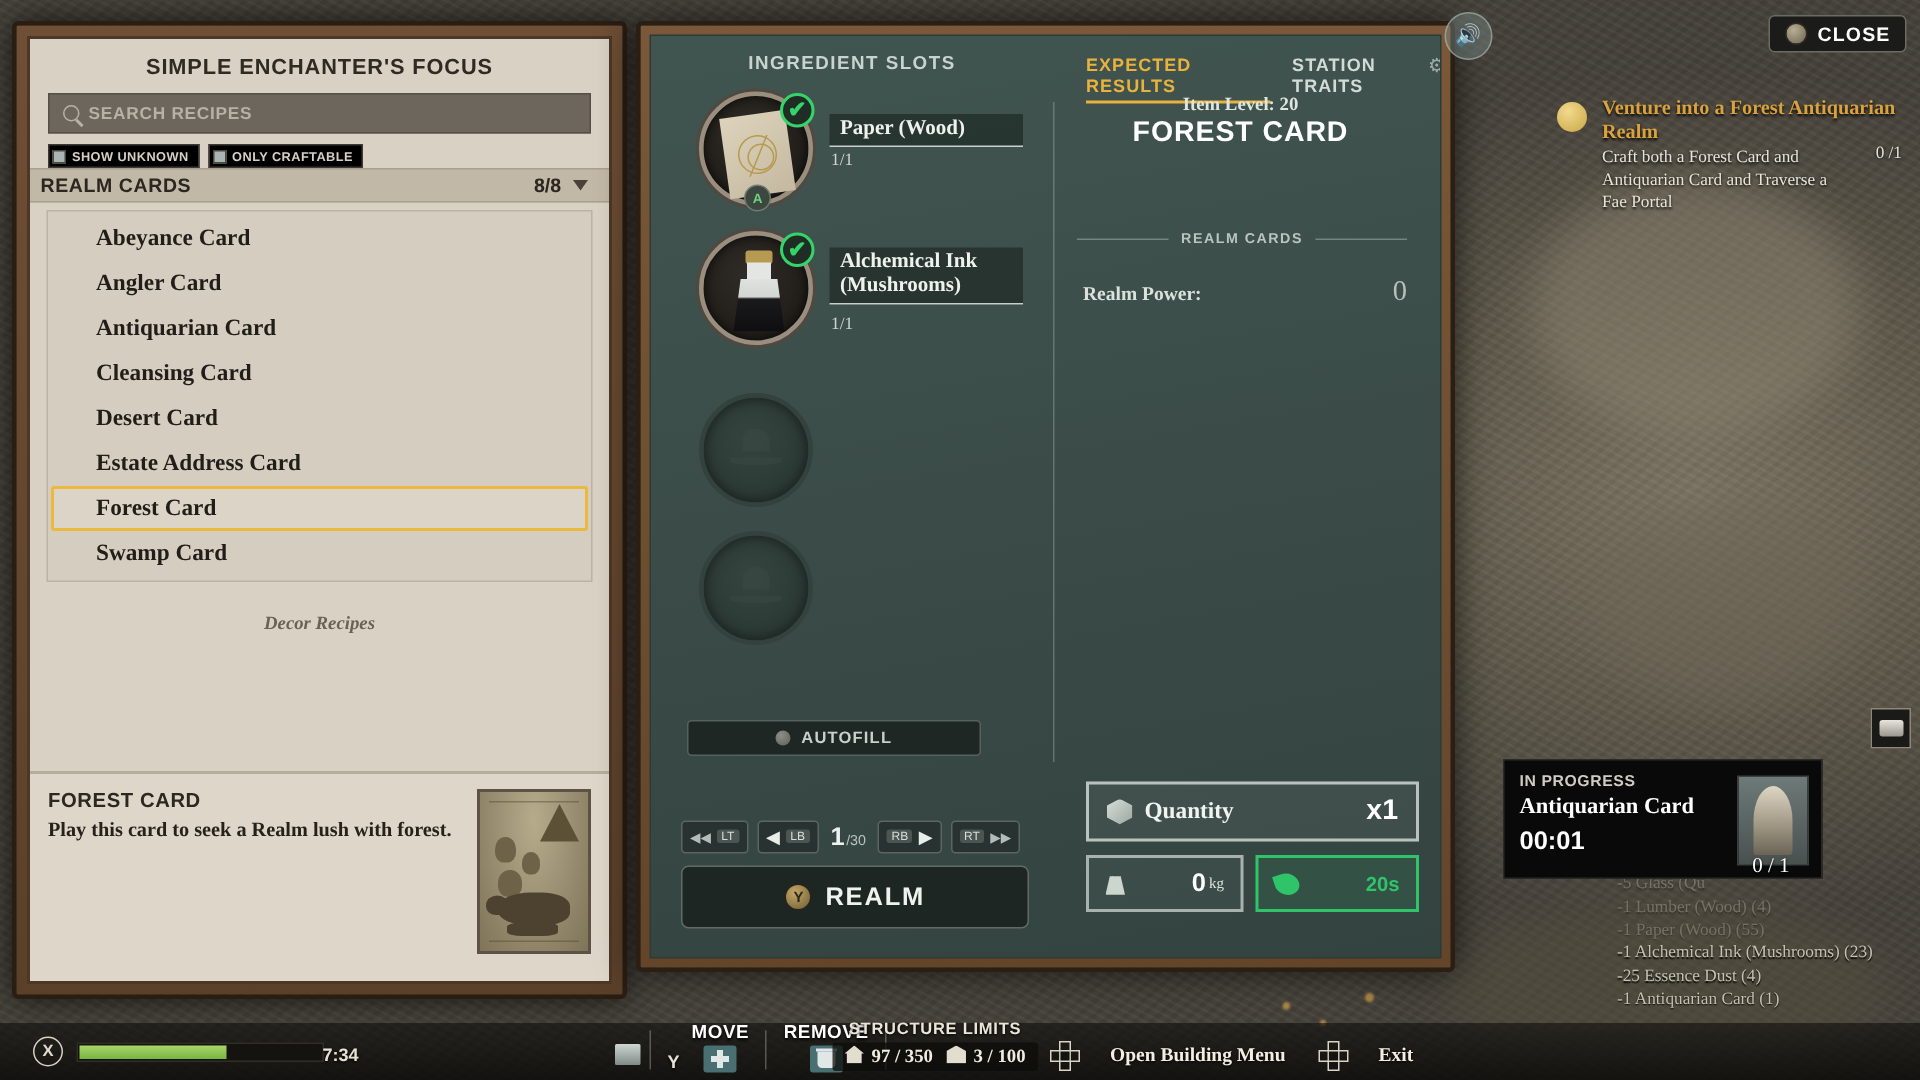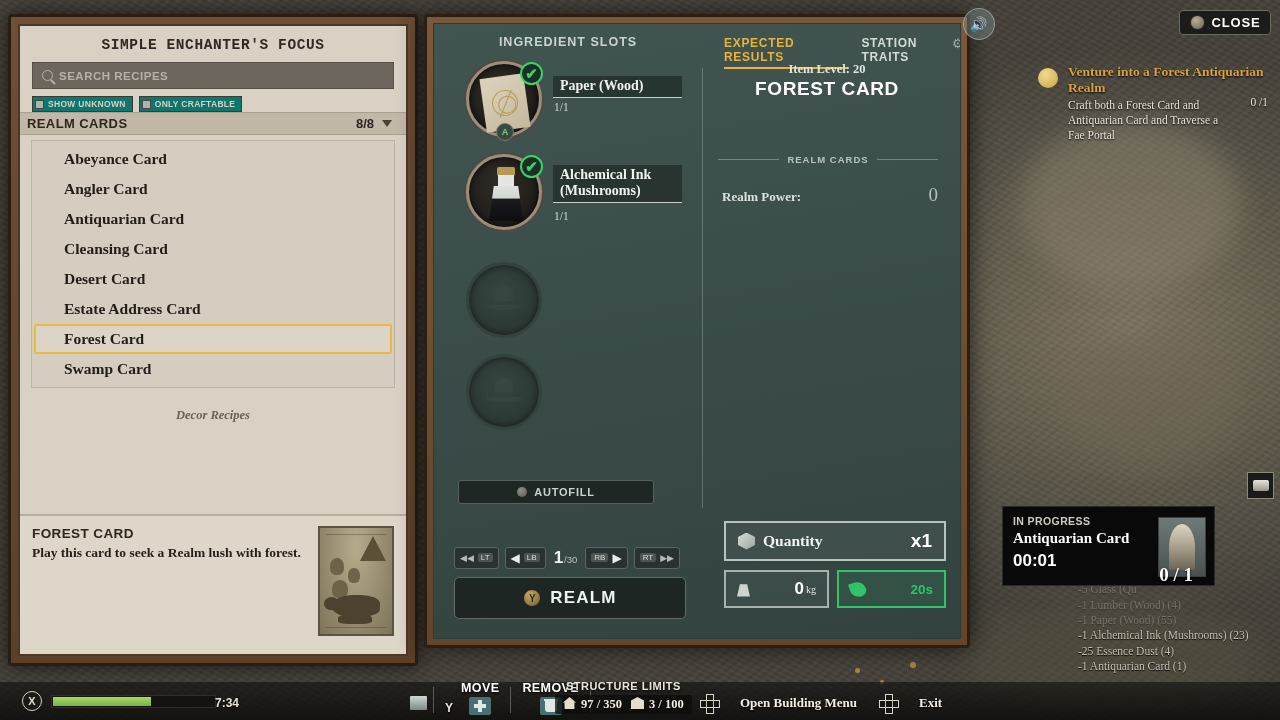--- a/index.html
+++ b/index.html
@@ -54,21 +54,21 @@
     display: flex; flex-direction: column;
   }
   .parchment {
     background:
       repeating-linear-gradient(0deg, rgba(0,0,0,0.012) 0 1px, transparent 1px 3px),
       #dad2c5;
   }
 
   #recipe-title {
     text-align: center;
-    font-family: Liberation Mono, monospace;
+    font-family: Liberation Sans, sans-serif;
     font-weight: 700;
     font-size: 14.5px;
     letter-spacing: .6px;
     color: #2f2a22;
     padding: 11px 0 9px 0;
   }
 
   #search-bar {
     margin: 0 12px;
     height: 27px;
@@ -98,21 +98,21 @@
     letter-spacing: .5px;
     color: #b8b1a6;
   }
 
   #filter-row {
     display: flex; gap: 6px;
     margin: 7px 0 0 12px;
   }
   .filter-toggle {
     display: flex; align-items: center;
-    background: #0f766e;
+    background: #000000;
     border: 1px solid #3e3932;
     height: 16px;
     padding: 0 6px 0 2px;
     gap: 4px;
   }
   .filter-toggle .cb {
     width: 9px; height: 9px;
     background: #aab4b2;
     border: 1px solid #4b4540;
     flex: none;
@@ -688,21 +688,21 @@
     border: 1px solid #3a403e;
     display:flex;align-items:center;justify-content:center;
   }
   #queue-thumb .fig {
     width: 26px; height: 46px;
     background: linear-gradient(180deg,#ded6c4 0%,#9c9380 60%,#6b6456 100%);
     border-radius: 50% 50% 6% 6%;
   }
   #queue-count {
     position: absolute; right: 12px; bottom: -10px;
-    color: #fff; font-size: 19px; font-weight: 700;
+    color: #fff; font-size: 14px; font-weight: 400;
     text-shadow: 0 1px 2px #000;
   }
 
   #mat-list {
     position: absolute; left: 1078px; top: 506px;
     width: 200px;
     color: #c6c0b2;
     font-size: 11.5px;
     line-height: 1.33;
     text-shadow: 0 1px 1px #000;

